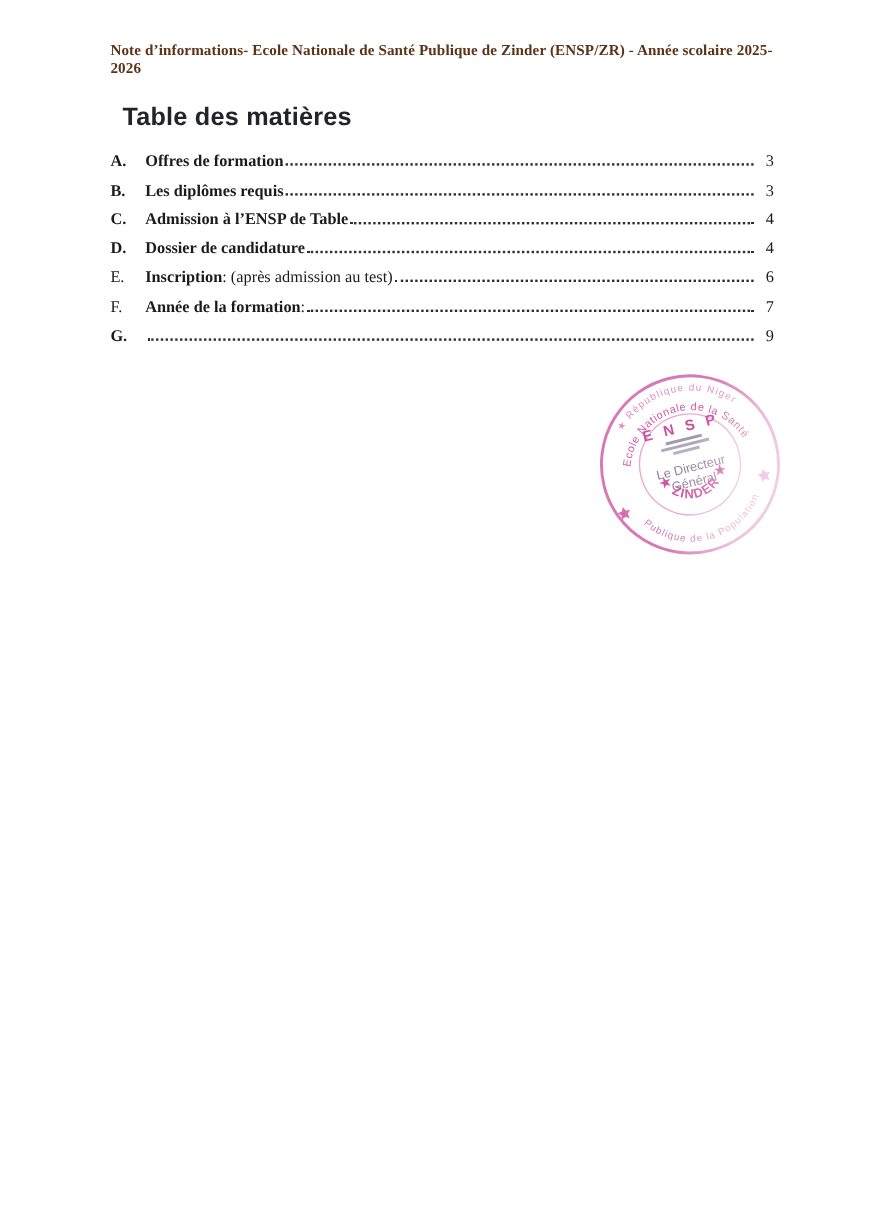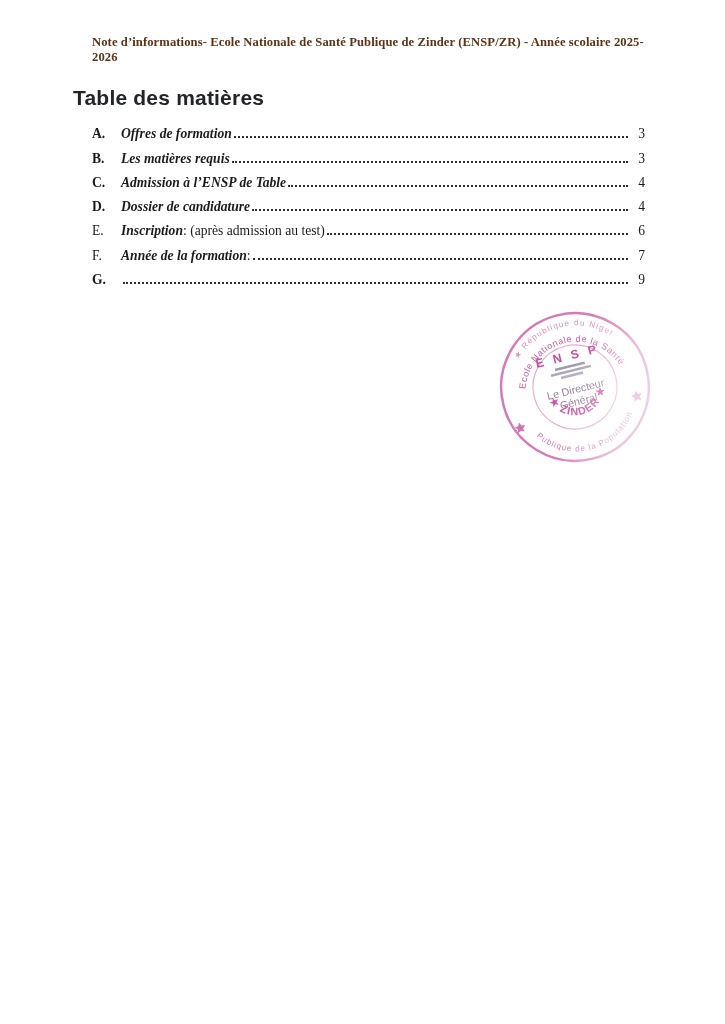--- a/index.html
+++ b/index.html
@@ -4,31 +4,31 @@
 <style>
   html,body{margin:0;padding:0;background:#ffffff;}
   #page{position:relative;width:725px;height:828px;background:#ffffff;overflow:hidden;
         font-family:"Liberation Serif","DejaVu Serif",serif;}
 
   
   .doc-header{position:absolute;left:92px;top:35px;width:560px;
               font-size:12.6px;font-weight:bold;color:#5c3317;letter-spacing:.1px;}
 
   
-  .toc-title{position:absolute;left:73px;top:86px;
+  .toc-title{position:absolute;left:102px;top:86px;
              font-family:"Liberation Sans","DejaVu Sans",sans-serif;
              font-size:21px;font-weight:600;color:#23232b;letter-spacing:.2px;}
 
   
   .toc{position:absolute;left:92px;top:118px;width:553px;}
   .toc-row{display:flex;align-items:flex-end;height:24.3px;
            font-size:13.6px;color:#1b1b1b;}
   .toc-letter{width:29px;flex:0 0 29px;font-weight:bold;}
   .toc-letter.regular{font-weight:normal;}
-  .toc-label{font-weight:bold;white-space:nowrap;font-style:italic;}
+  .toc-label{font-weight:bold;white-space:nowrap;}
   .toc-suffix{font-weight:normal;white-space:nowrap;margin-top:19px;}
   .toc-dots{flex:1 1 auto;border-bottom:2px dotted #2e2e2e;margin:0 3px 4px 2px;min-width:20px;}
   .toc-page{flex:0 0 auto;width:14px;text-align:right;font-weight:normal;}
 
   
   .stamp{position:absolute;left:490px;top:305px;width:170px;height:164px;opacity:.93;
          -webkit-mask-image:linear-gradient(105deg,rgba(0,0,0,.98) 50%,rgba(0,0,0,.45) 75%,rgba(0,0,0,.22) 100%);
          mask-image:linear-gradient(105deg,rgba(0,0,0,.98) 50%,rgba(0,0,0,.45) 75%,rgba(0,0,0,.22) 100%);}
 
   
@@ -46,21 +46,21 @@
   <div class="toc" id="toc-list">
       <div class="toc-row">
       <span class="toc-letter">A.</span>
       <span class="toc-label">Offres de formation</span>
       <span class="toc-suffix"></span>
       <span class="toc-dots"></span>
       <span class="toc-page">3</span>
     </div>
       <div class="toc-row">
       <span class="toc-letter">B.</span>
-      <span class="toc-label">Les matières requis</span>
+      <span class="toc-label">Les diplômes requis</span>
       <span class="toc-suffix"></span>
       <span class="toc-dots"></span>
       <span class="toc-page">3</span>
     </div>
       <div class="toc-row">
       <span class="toc-letter">C.</span>
       <span class="toc-label">Admission à l’ENSP de Table</span>
       <span class="toc-suffix"> </span>
       <span class="toc-dots"></span>
       <span class="toc-page">4</span>

